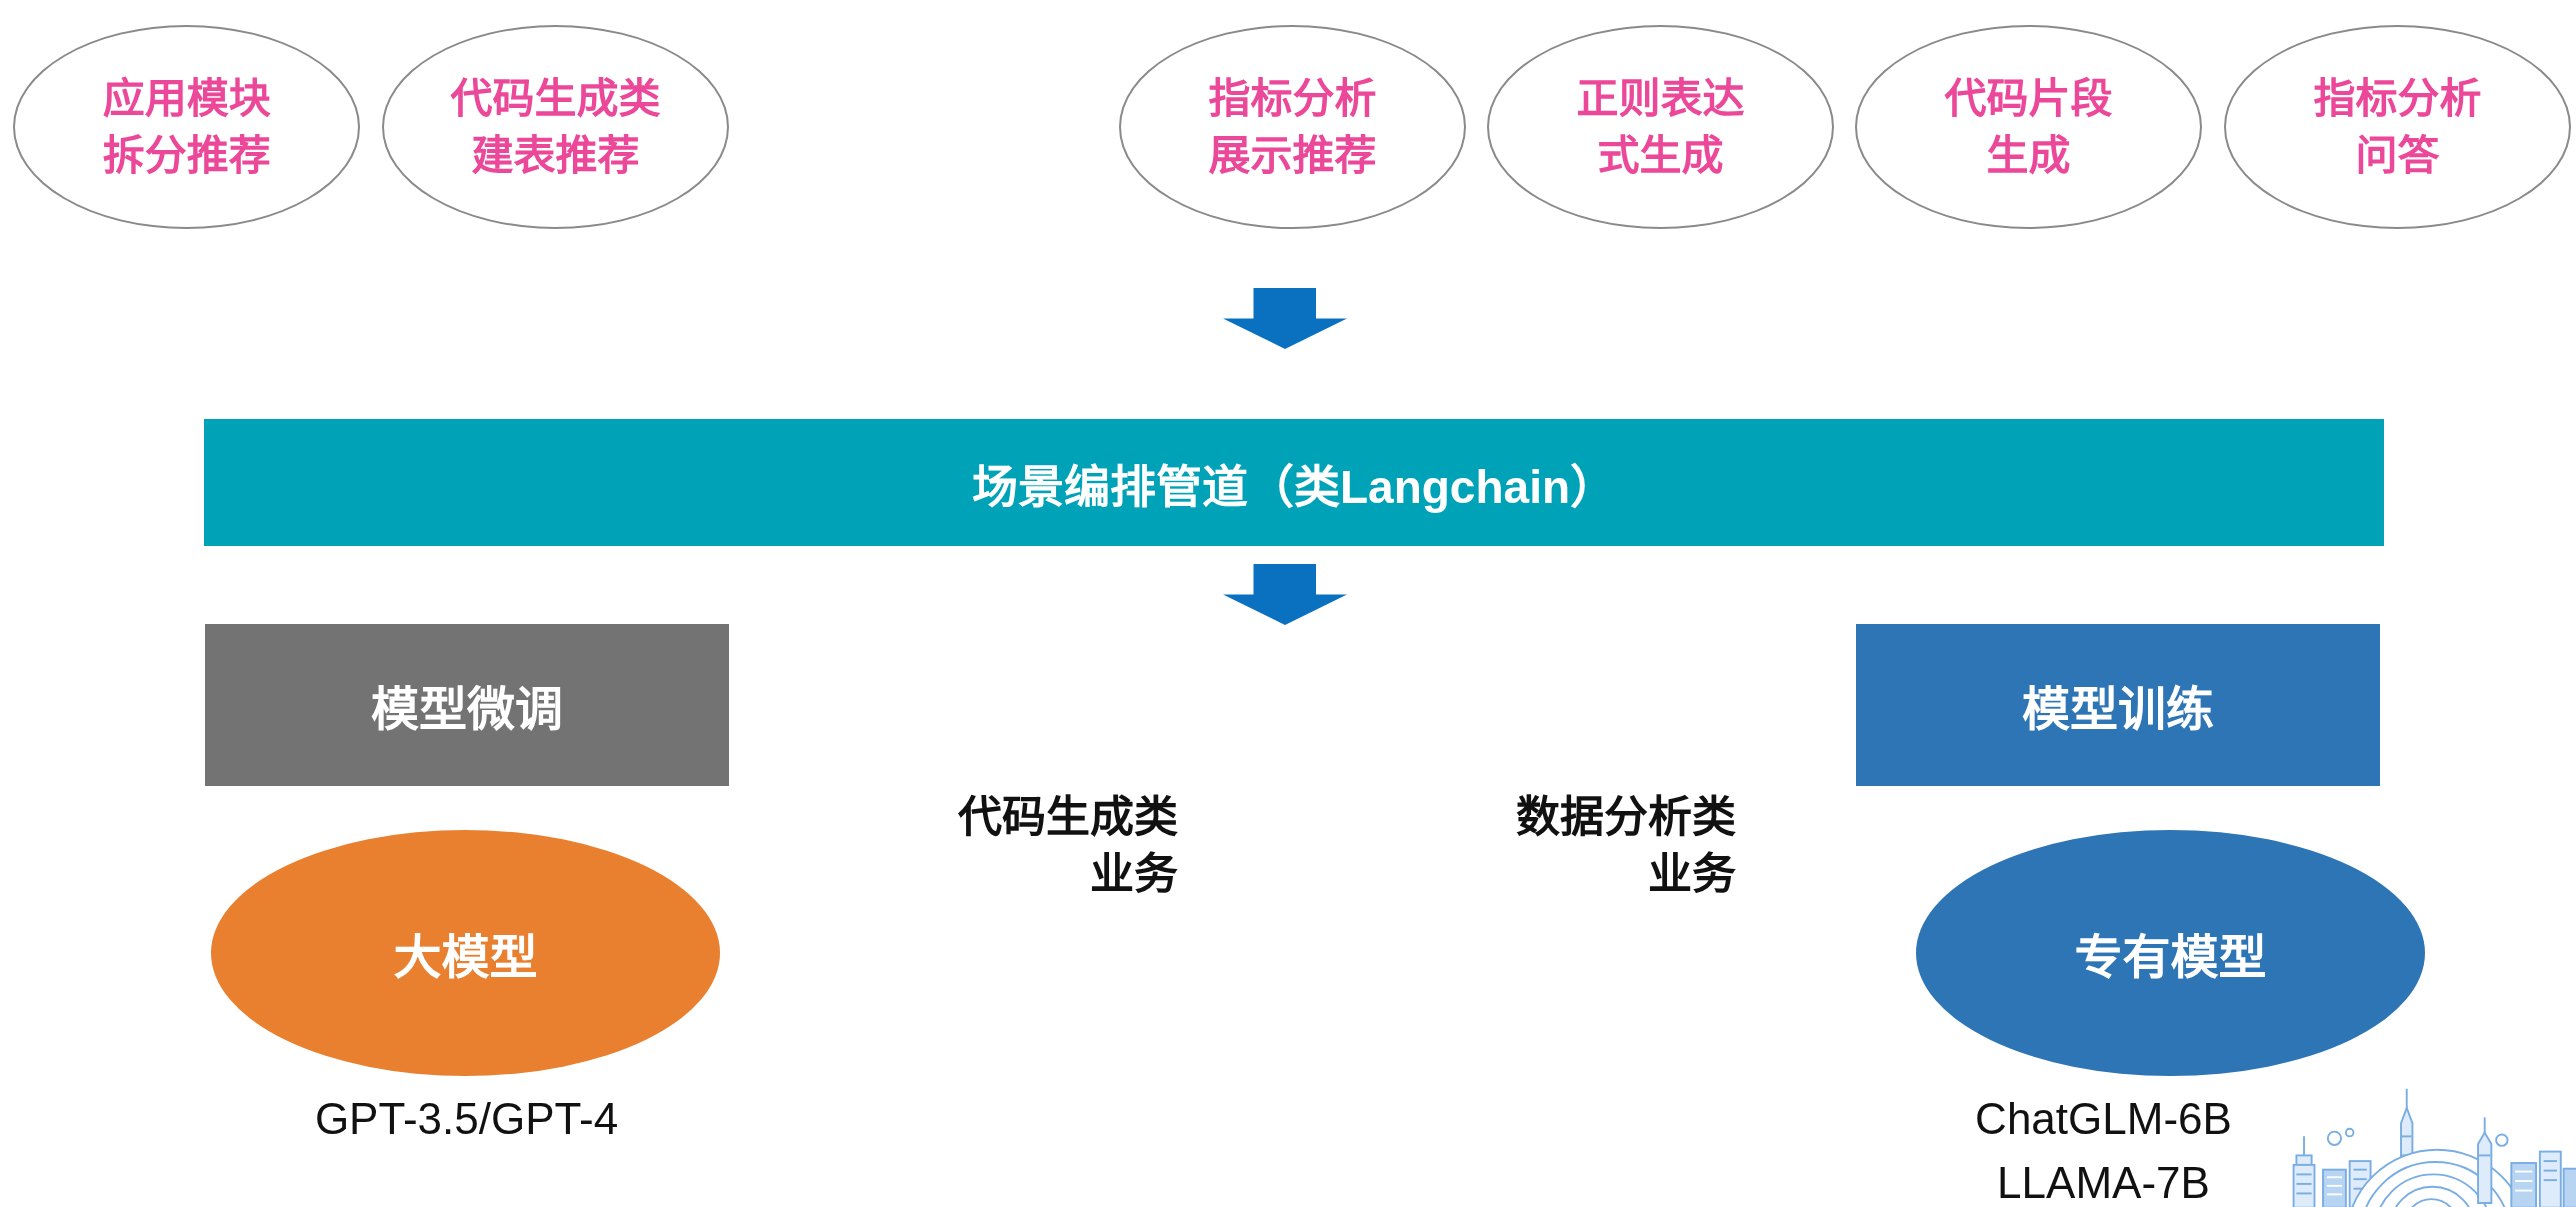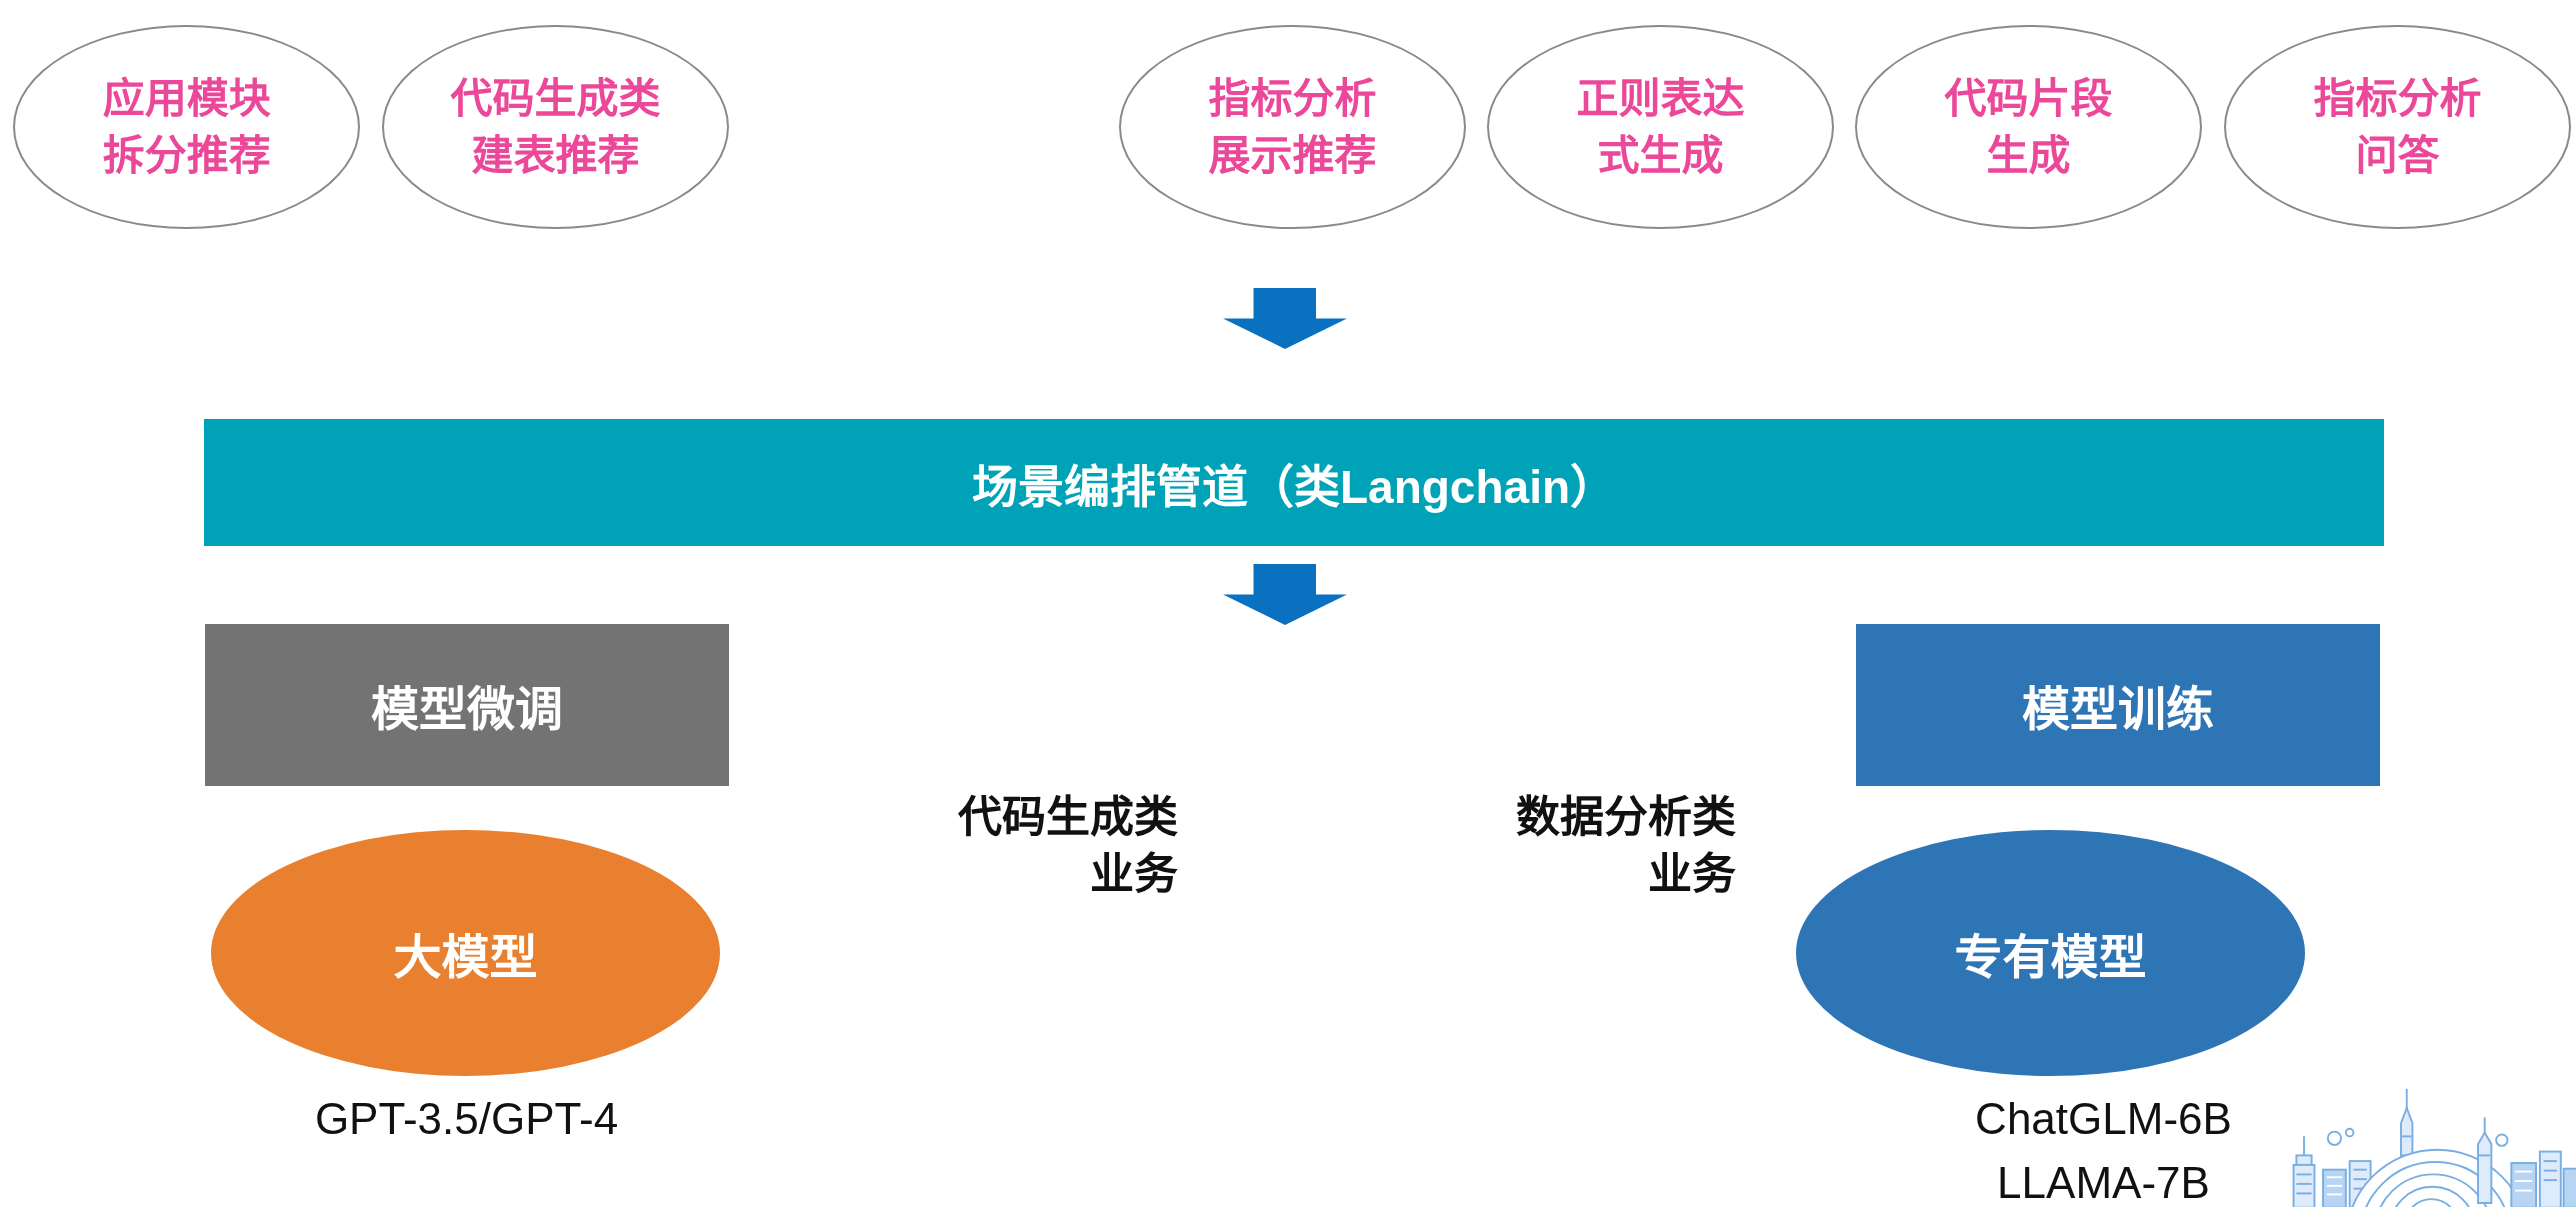--- a/index.html
+++ b/index.html
@@ -32,21 +32,21 @@
     font-weight:700;font-size:48px;display:flex;align-items:center;justify-content:center;
   }
   .box.orange{left:205px;background:#737373;}
   .box.blue{left:1856px;background:#2e75b6;}
   
   .big-ellipse{
     position:absolute;top:830px;width:509px;height:246px;border-radius:50%;color:#ffffff;
     font-weight:700;font-size:48px;display:flex;align-items:center;justify-content:center;
   }
   .big-ellipse.orange{left:211px;background:#e8802f;}
-  .big-ellipse.blue{left:1796px;background:#2e75b6;}
+  .big-ellipse.blue{left:1916px;background:#2e75b6;}
   
   .mid-label{
     position:absolute;top:788px;width:362px;color:#111111;
     font-size:44px;font-weight:700;line-height:57px;text-align:right;
   }
   .mid-label span{display:block;}
   
   .models{
     position:absolute;top:1093px;width:533px;text-align:center;color:#111111;font-size:44px;
   }

